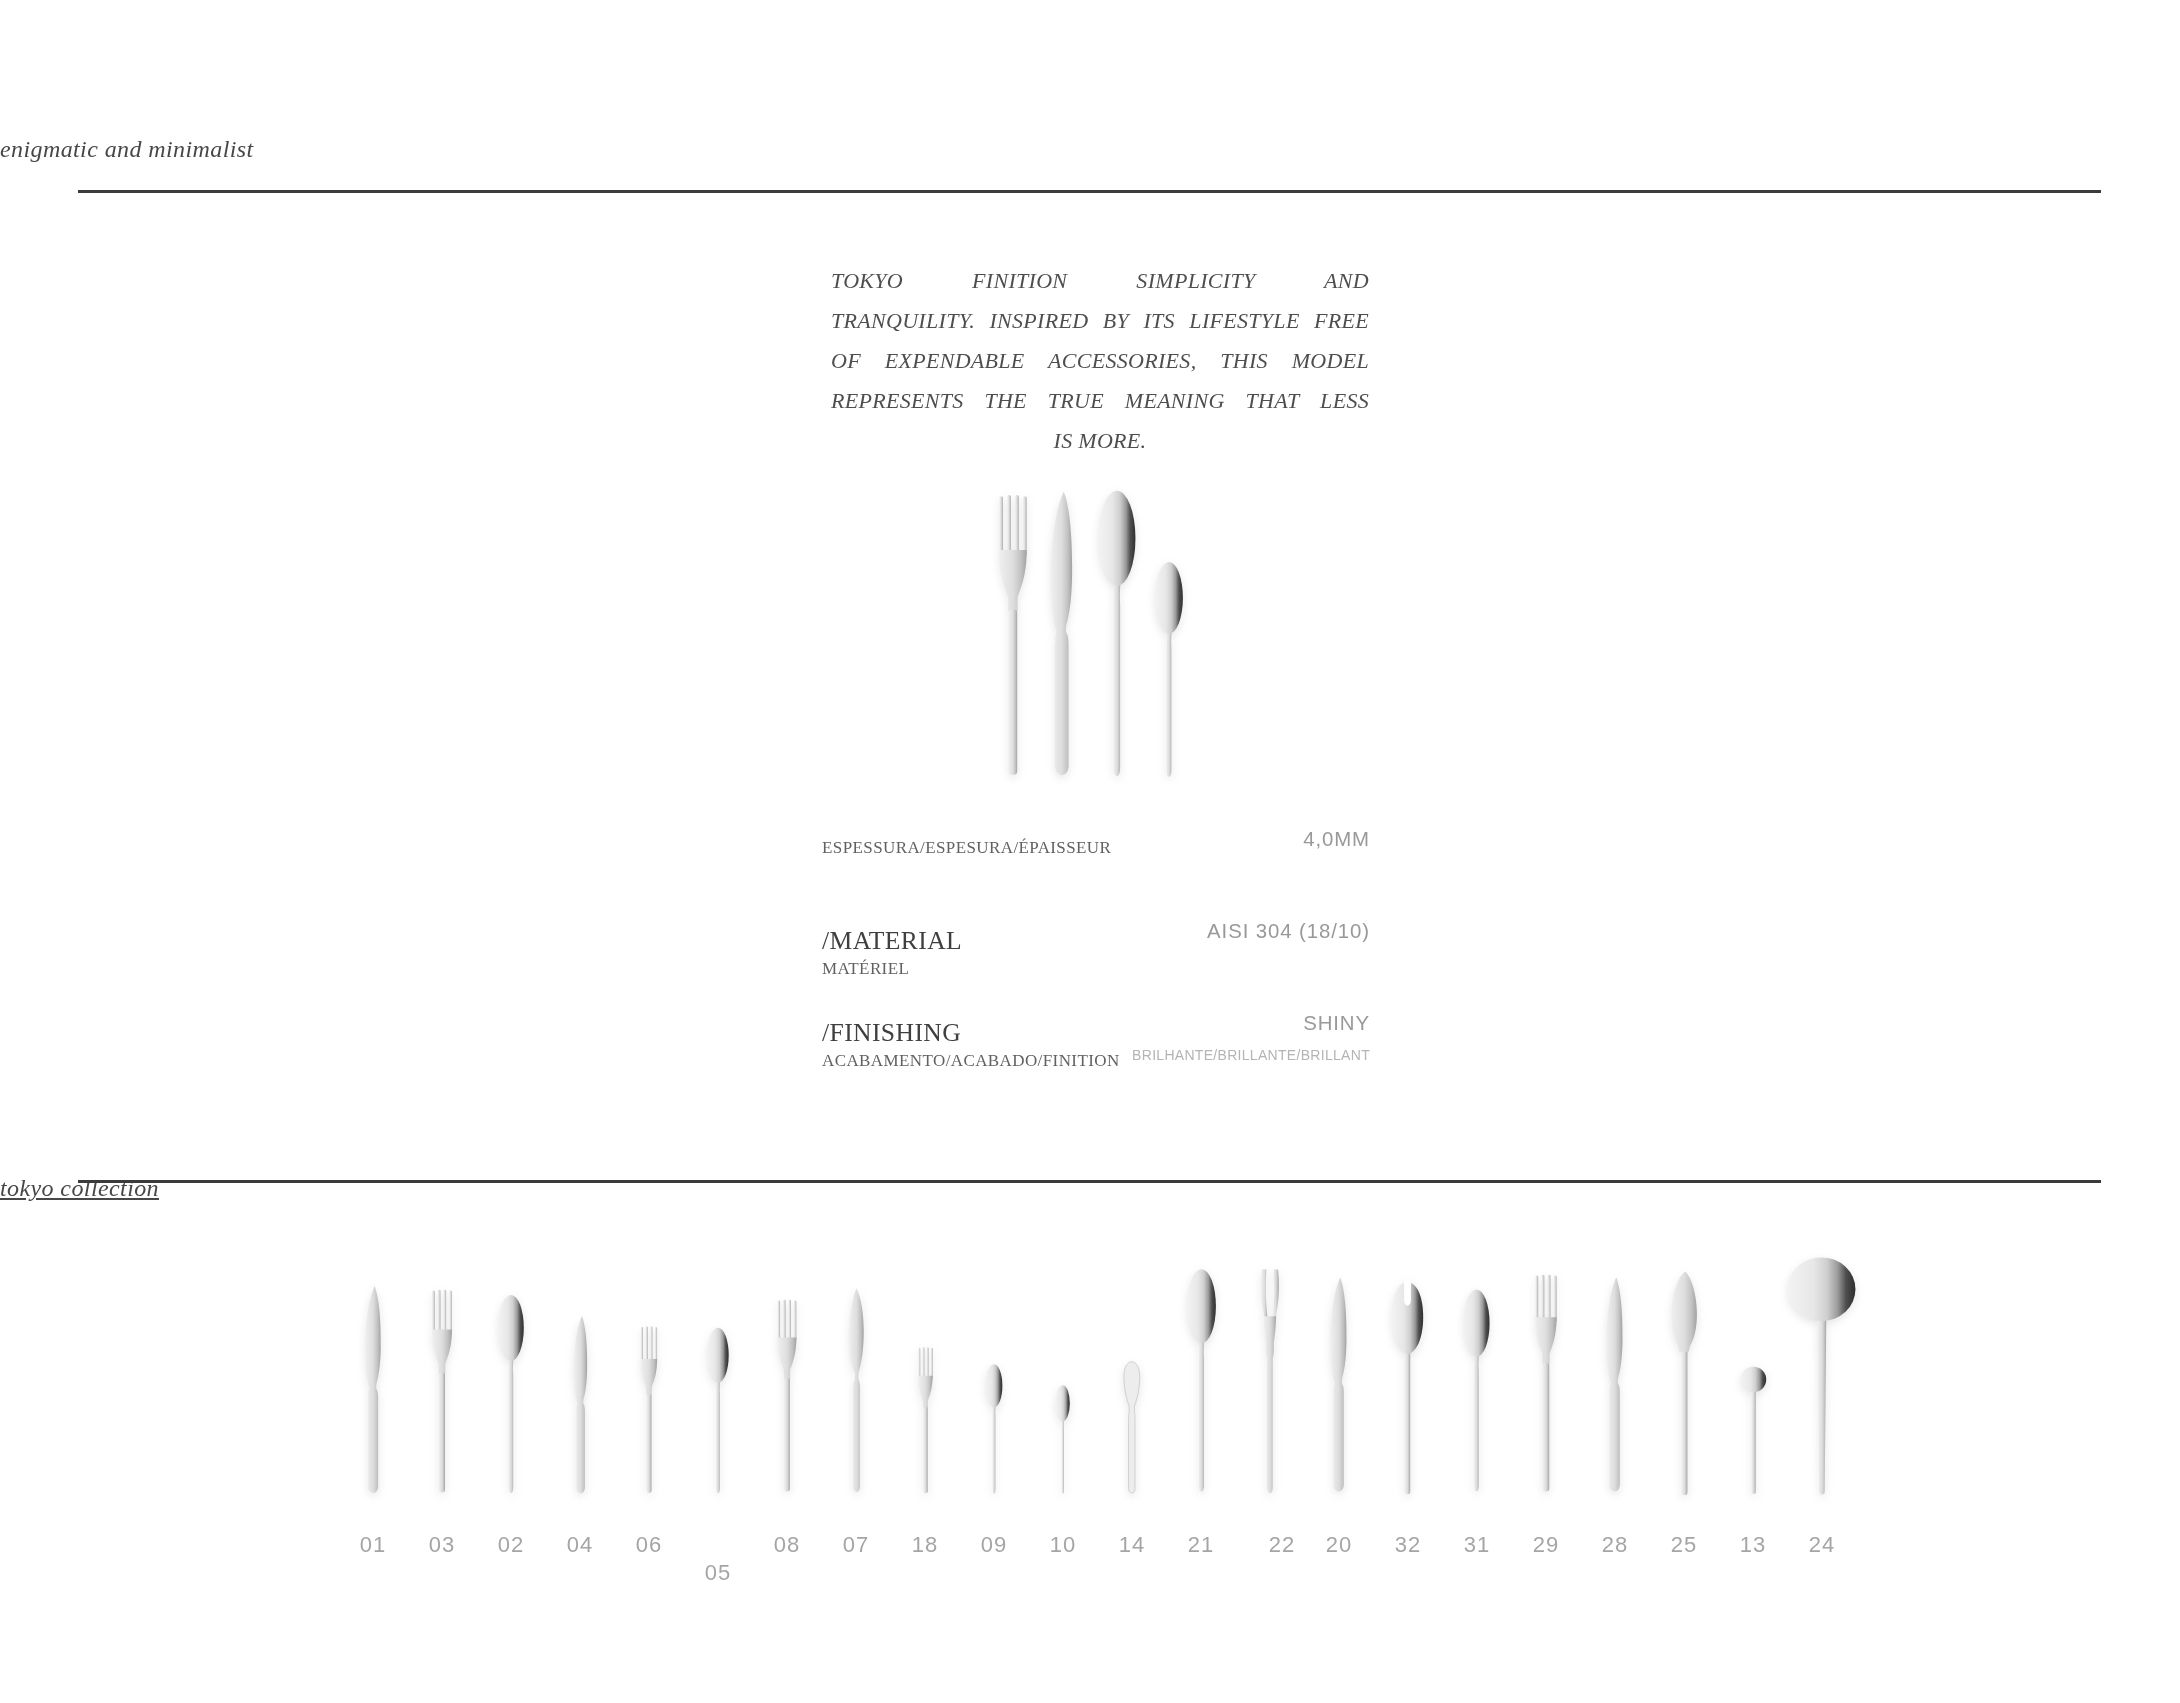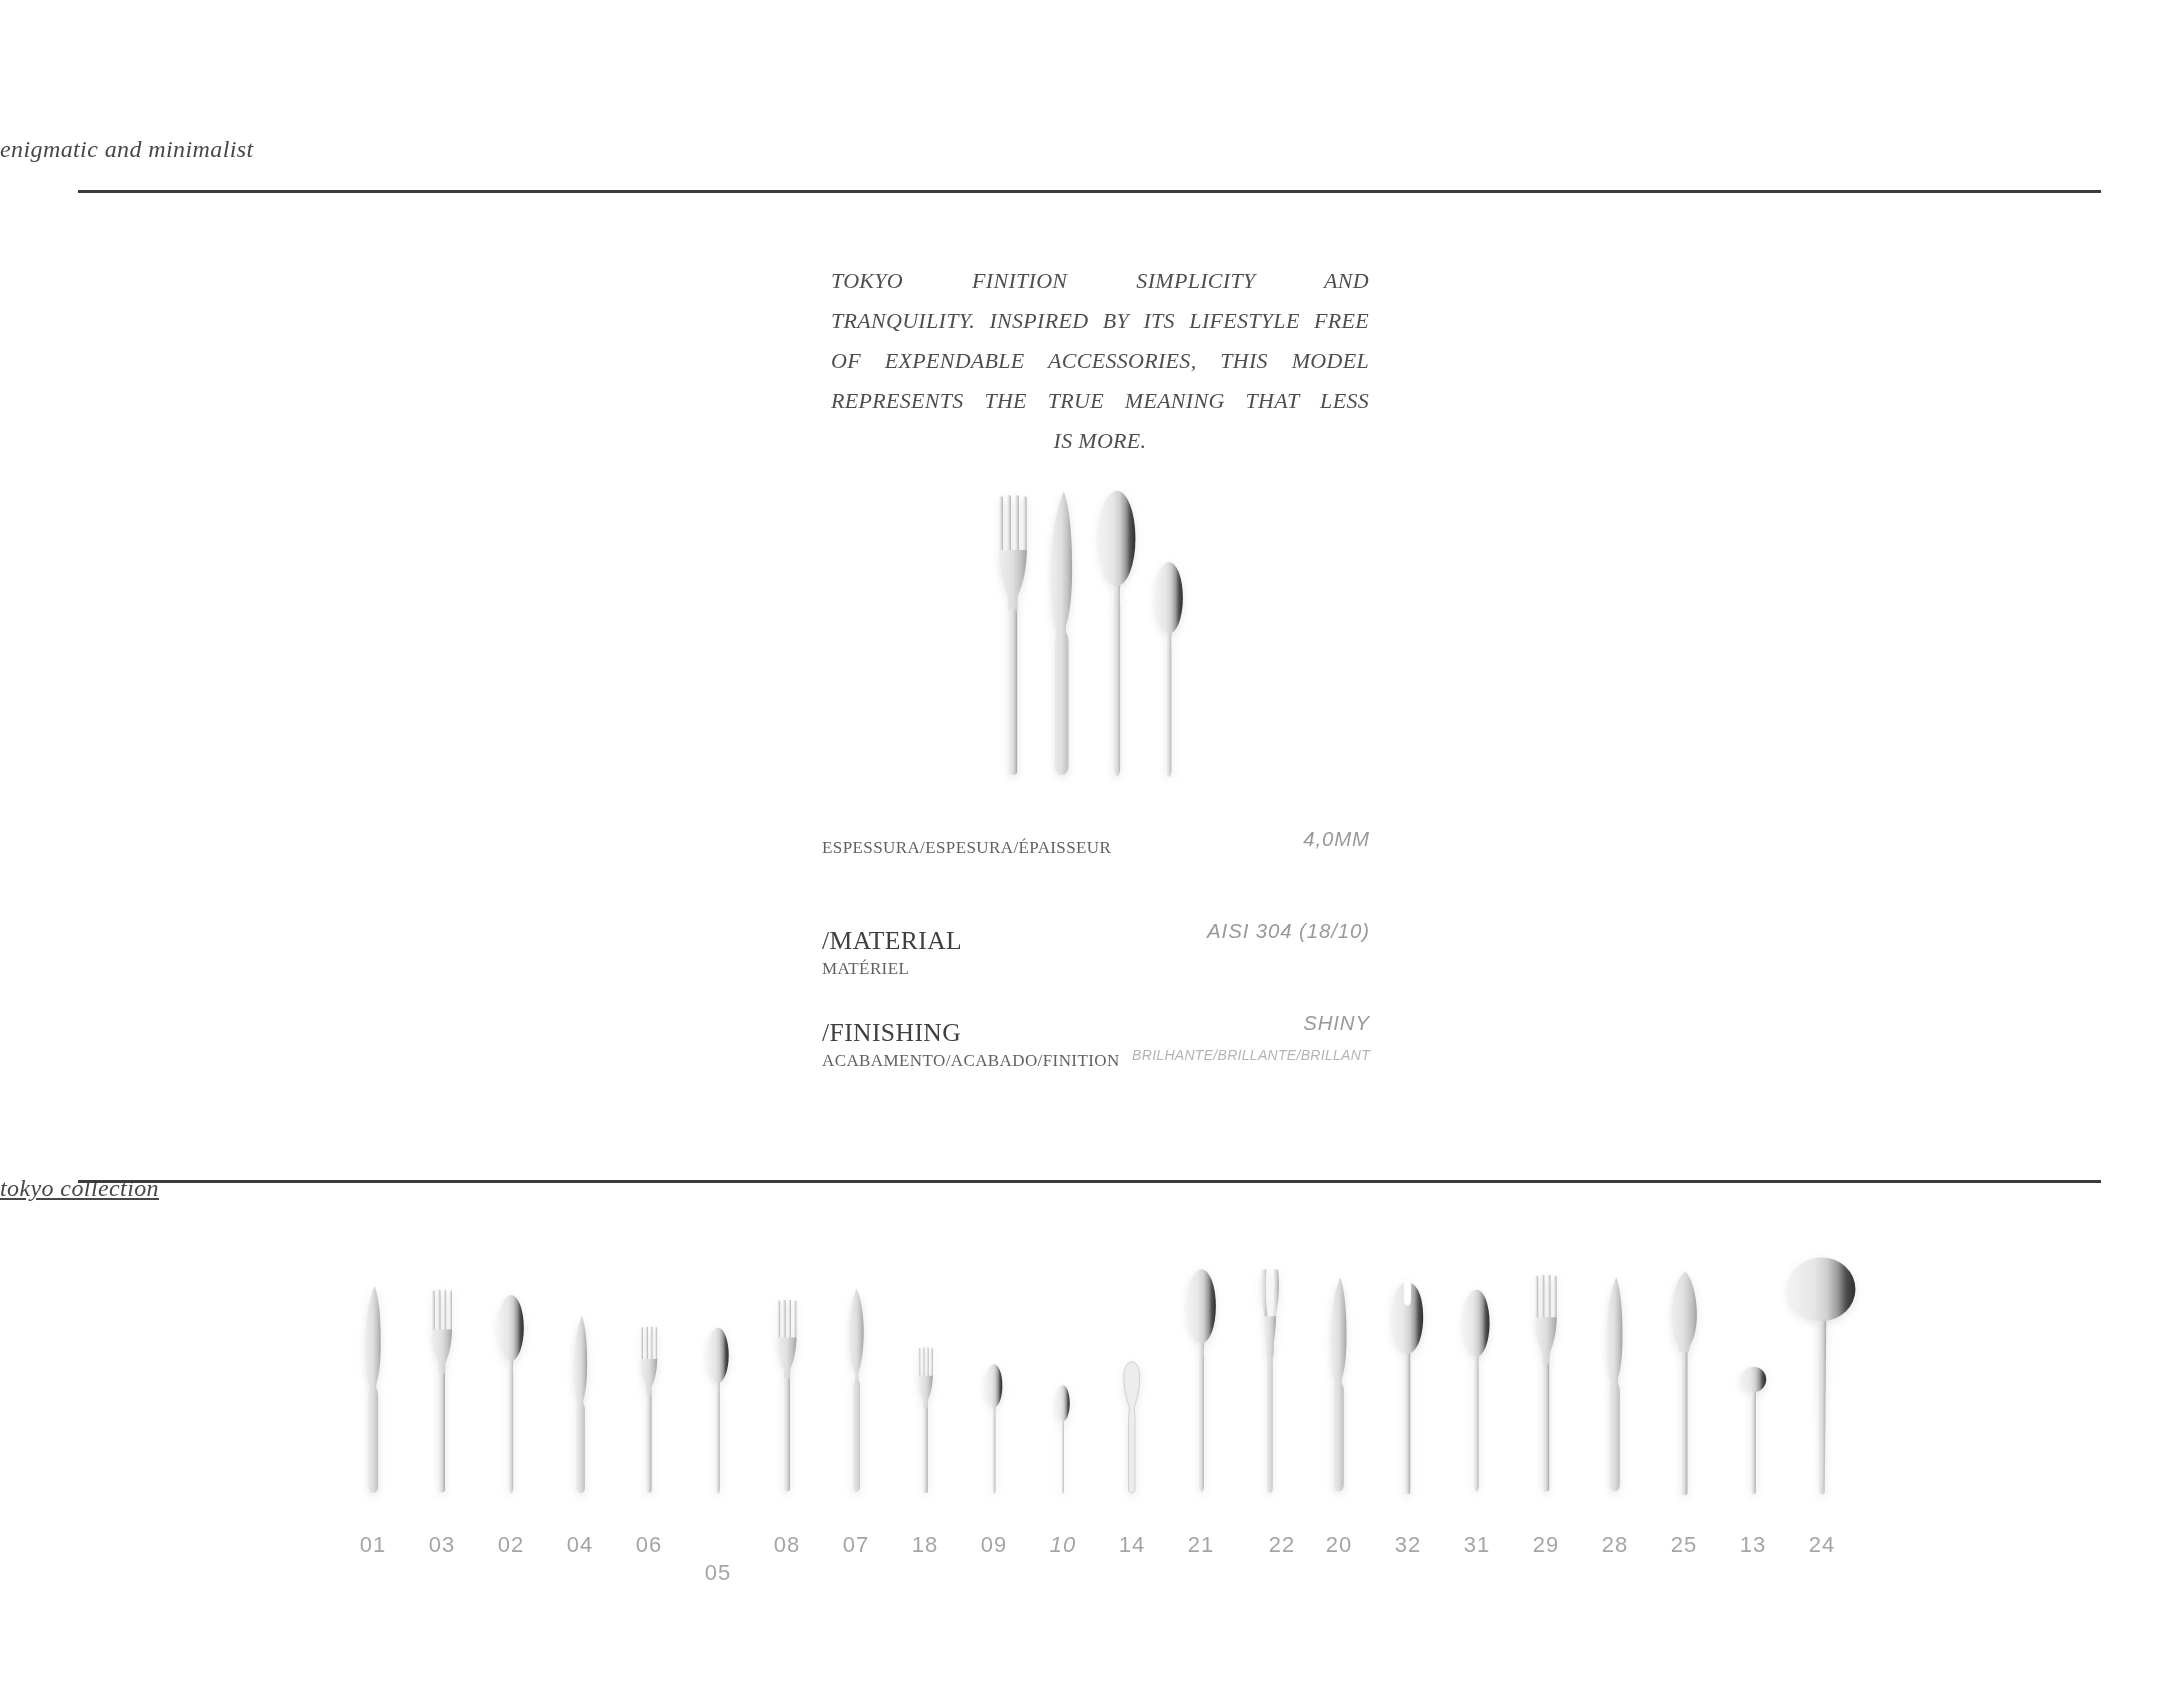--- a/index.html
+++ b/index.html
@@ -13,21 +13,21 @@
   .rule-top{top:190px;}
   .rule-bottom{top:1180px;}
   .description{position:absolute;left:831px;width:538px;top:261px;font-style:italic;
                font-size:22px;line-height:40px;color:var(--c-body,#4e4e4e);letter-spacing:0.3px;}
   .desc-line{text-align:justify;text-align-last:justify;}
   .desc-line.last{text-align-last:center;}
   .spec-row{position:absolute;left:822px;width:548px;}
   .spec-label{font-size:25.6px;line-height:29px;color:var(--c-label,#3f3f3f);letter-spacing:0.4px;}
   .spec-sublabel{font-size:17px;color:var(--c-sublabel,#616161);margin-top:4.3px;letter-spacing:0.4px;}
   .spec-right{position:absolute;right:0;top:-6px;text-align:right;
-              font-family:"Liberation Sans",sans-serif;font-style:italic;}
+              font-family:"Liberation Sans",sans-serif;}
   .spec-value{font-size:20.4px;color:var(--c-value,#999999);letter-spacing:0.9px;}
   .spec-subvalue{font-size:14px;color:var(--c-valuesub,#b4b4b4);margin-top:12px;letter-spacing:0.3px;}
   .piece{position:absolute;}
   .piece svg{display:block;filter:drop-shadow(0 3.4px 4.3px rgba(80,80,80,.15));}
   .item-number{position:absolute;top:1532px;width:68px;text-align:center;
                font-family:"Liberation Sans",sans-serif;font-size:22px;
                color:var(--c-number,#a5a5a5);letter-spacing:0.9px;}
   .defs-svg{position:absolute;width:0;height:0;overflow:hidden;}
 </style>
 </head>
@@ -231,21 +231,21 @@
         <svg width="24" height="132" viewBox="0 0 28 155">
           <use href="#sym-spoon" width="100%" height="100%"></use>
         </svg>
       </div>
       <div class="item-number" style="left: 960px;">09</div>
       <div class="piece" style="left: 1053px; top: 1384px;">
         <svg width="19.6" height="111" viewBox="0 0 23 130">
           <use href="#sym-spoon" width="100%" height="100%"></use>
         </svg>
       </div>
-      <div class="item-number" style="left: 1029px; font-style: italic;">10</div>
+      <div class="item-number" style="left: 1029px;">10</div>
       <div class="piece" style="left: 1119px; top: 1343px;">
         <svg width="25.6" height="152" viewBox="0 0 30 178">
           <use href="#sym-spreader" width="100%" height="100%"></use>
         </svg>
       </div>
       <div class="item-number" style="left: 1098px;">14</div>
       <div class="piece" style="left: 1181px; top: 1267px;">
         <svg width="41" height="227" viewBox="0 0 48 267">
           <use href="#sym-spoon" width="100%" height="100%"></use>
         </svg>

